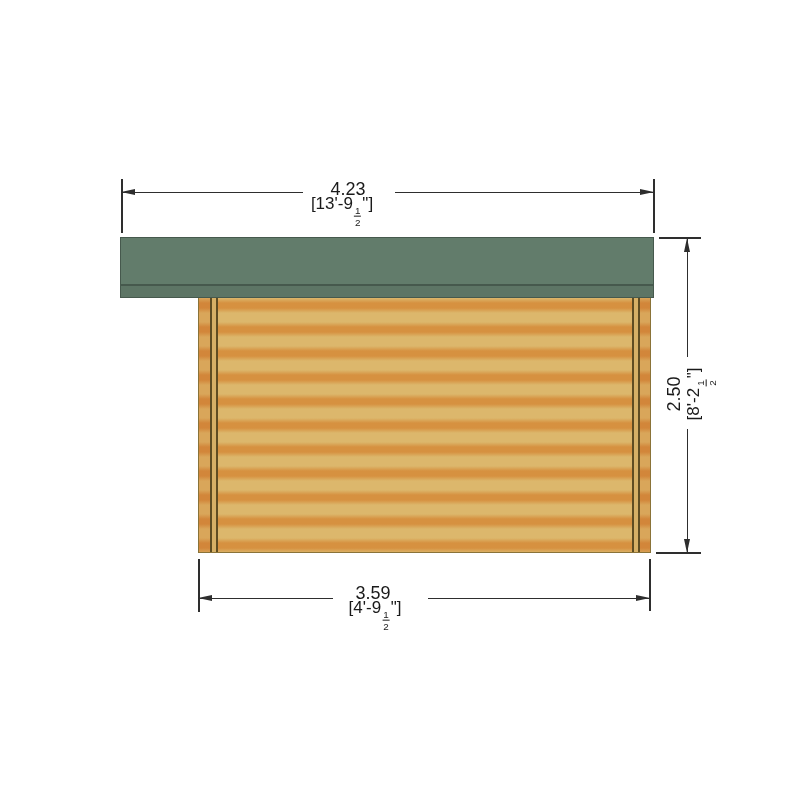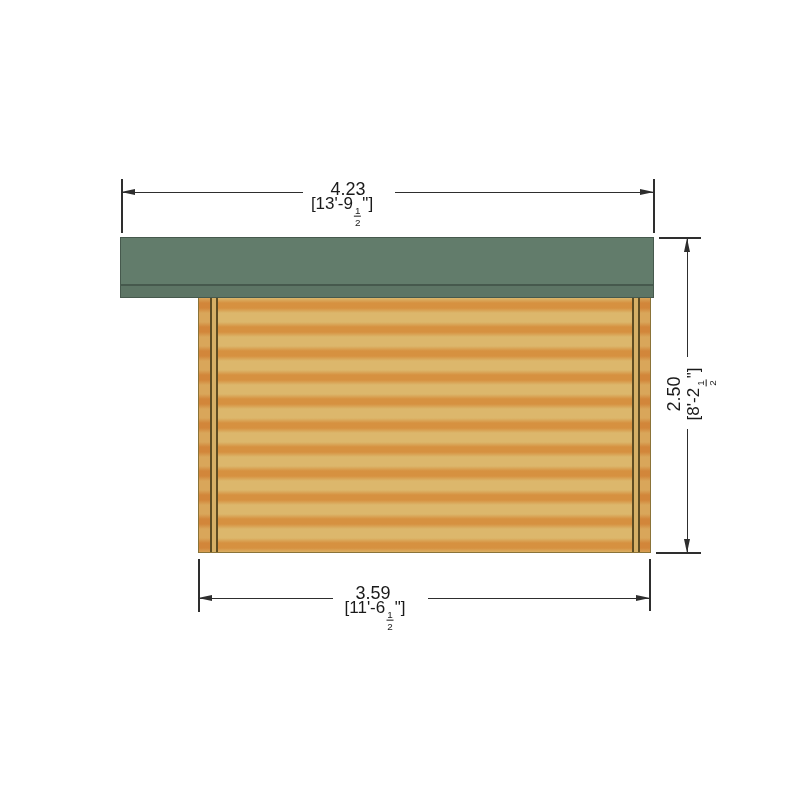--- a/index.html
+++ b/index.html
@@ -126,20 +126,20 @@
     <div class="dl" style="left:198px;top:559px;width:1.5px;height:53px;"></div>
     <div class="dl" style="left:649px;top:559px;width:1.5px;height:52px;"></div>
     <div class="dl" style="left:198px;top:597.5px;width:135px;height:1.5px;"></div>
     <div class="dl" style="left:428px;top:597.5px;width:222px;height:1.5px;"></div>
     <div class="arrow a-left" style="left:198px;top:594.5px;"></div>
     <div class="arrow a-right" style="left:636px;top:594.5px;"></div>
     <div class="dim-label metric" style="left:373px;top:593px;">
       <span>3.59</span>
     </div>
     <div class="dim-label imperial" style="left:375px;top:615px;">
-      <span>[11'-6</span><span class="frac">
+      <span>[4'-9</span><span class="frac">
           <span class="fn">1</span>
           <span class="fd">2</span>
         </span><span>"]</span>
     </div>
   </div>
 
 </div>
 
 </body></html>

